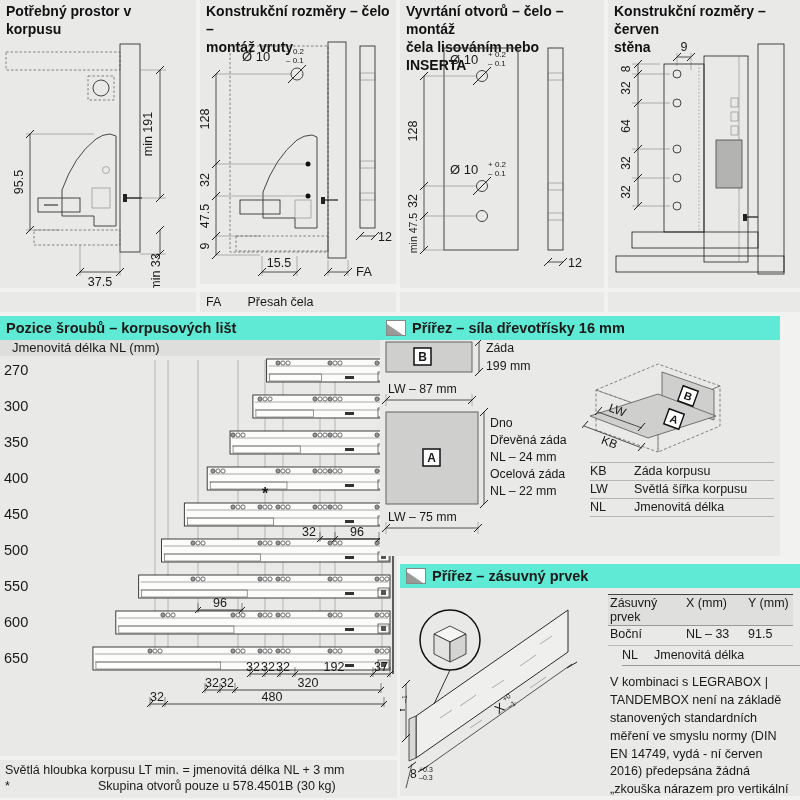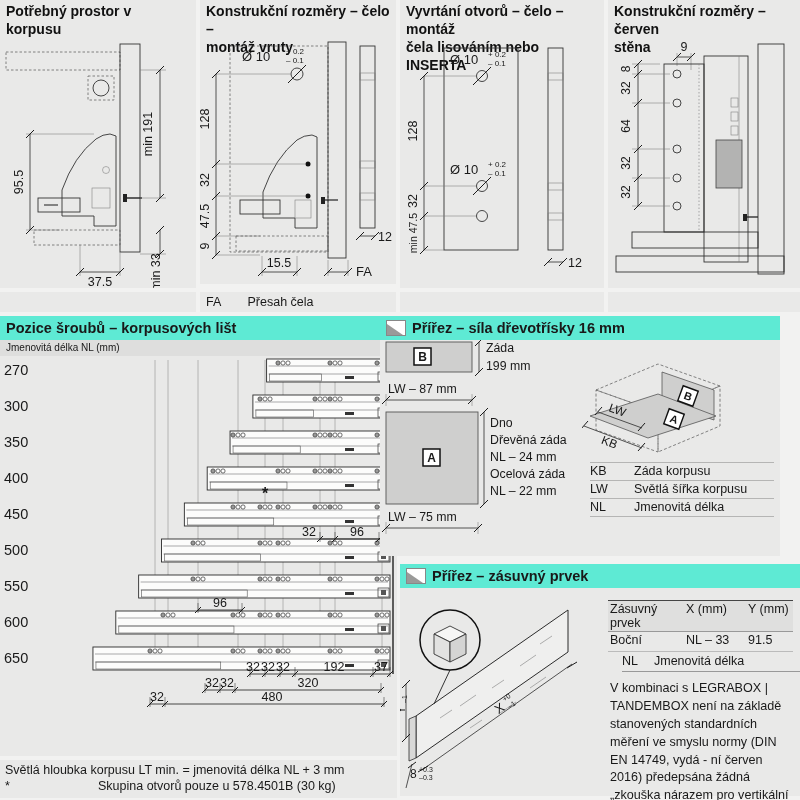--- a/index.html
+++ b/index.html
@@ -3,31 +3,31 @@
 <meta charset="utf-8">
 <style>
   html,body{margin:0;padding:0}
   .page{position:relative;width:800px;height:800px;background:#f2f2f1;font-family:"Liberation Sans",sans-serif;color:#191919;overflow:hidden}
   .panel{position:absolute}
   .ttl{height:40px;background:#e9e9e8;font-weight:bold;font-size:14px;line-height:18px;padding:2px 6px 0;box-sizing:border-box;color:#111}
   .drw{background:#e9e9e8;display:block}
   .pfoot{position:absolute;left:0;right:0;bottom:0;height:20px;background:#e9e9e8;font-size:12.5px;line-height:20px}
   .pfoot .abbr{display:inline-block;width:38px;padding-left:6px}
   .strip{height:24px;background:#5eead4;font-weight:bold;font-size:14.5px;line-height:24px;padding-left:6px;box-sizing:border-box;display:flex;align-items:center;gap:6px}
-  .substrip{height:16px;background:#dededd;font-size:10px;line-height:16px;padding-left:6px}
+  .substrip{height:16px;background:#dededd;font-size:13px;line-height:16px;padding-left:12px}
   .cuticon{width:18px;height:14px;background:#fff;border:1px solid #888;position:relative;flex:0 0 auto}
   .cuticon:before{content:"";position:absolute;left:0;bottom:0;border-left:16px solid #9a9a99;border-top:11px solid transparent}
   .secbody{position:relative;background:#e9e9e8}
   .subL{position:absolute;left:0;top:0;width:198px;bottom:0;background:#e9e9e8}
   .subR{position:absolute;left:202px;top:0;right:0;bottom:0;background:#e9e9e8}
   .legend{position:absolute;left:8px;right:6px;top:122px;font-size:12.5px}
   .legend .row{display:flex;border-top:1px solid #b5b5b4;height:17px;line-height:17px}
   .legend .row:last-child{border-bottom:1px solid #b5b5b4}
   .legend .ab{width:44px}
-  .gtable{width:185px;border-collapse:collapse;font-size:12.5px;margin-left:6px;margin-top:12px}
+  .gtable{width:185px;border-collapse:collapse;font-size:12.5px;margin-left:6px;margin-top:6px}
   .gtable td{padding:1px 2px;vertical-align:top}
   .gtable .hd td{background:#dfdfde;border-top:1.2px solid #444;border-bottom:1px solid #999;height:28px}
   .gtable .bd td{border-bottom:1px solid #bbb;height:17px}
   .tnote{font-size:12.5px;margin:2px 0 0 20px;border-bottom:1px solid #999;padding-bottom:3px;width:183px}
   .tnote .ab{display:inline-block;width:32px}
   .para{font-size:12.6px;line-height:1.42;margin:8px 6px 0 8px}
   .footnotes{position:absolute;left:0;top:760px;width:397px;height:38px;background:#e9e9e8;font-size:12.5px}
   .footnotes .l1{padding:3px 0 0 5px}
   .footnotes .l2{padding:2px 0 0 5px}
   .footnotes .star{display:inline-block;width:93px}

